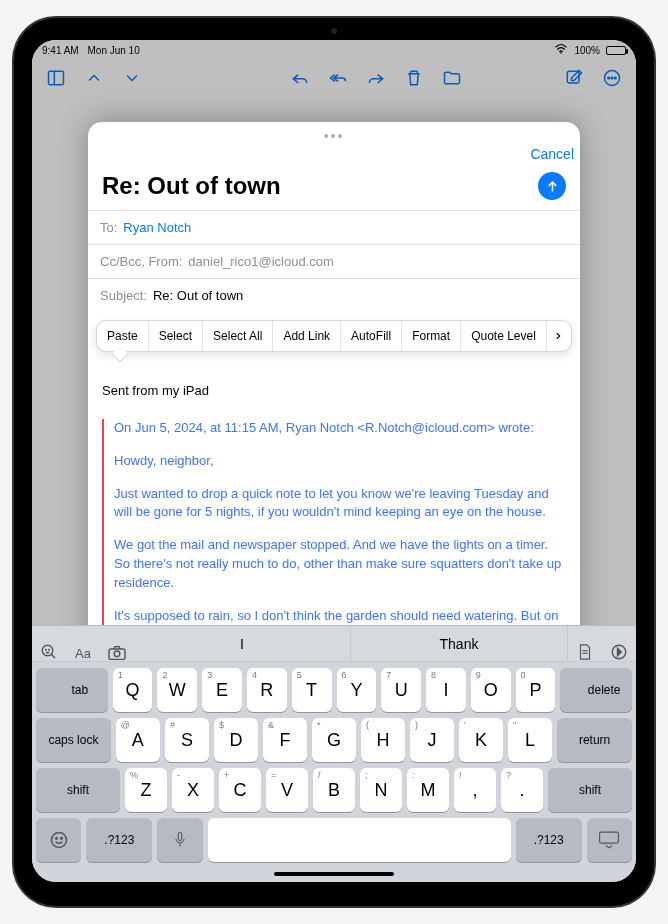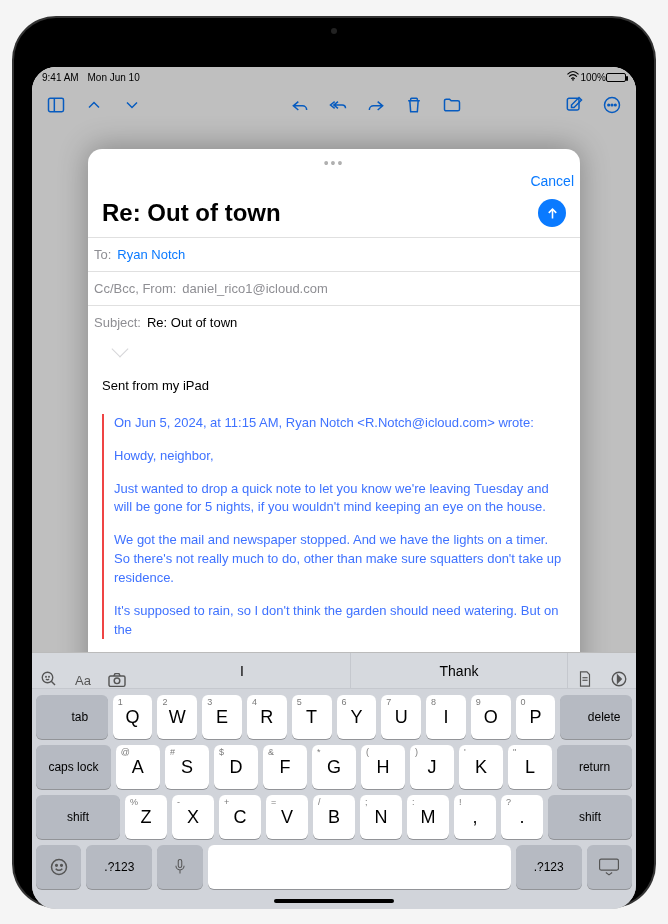--- a/index.html
+++ b/index.html
@@ -31,37 +31,36 @@
     background: #222;
     border-radius: 50%;
   }
   .screen {
     width: 100%;
     height: 100%;
     border-radius: 24px;
     overflow: hidden;
     position: relative;
     background: #fff;
-    margin-top: 27px;
   }
   
   .statusbar {
     height: 20px;
     display: flex;
     justify-content: space-between;
     align-items: center;
     font-size: 10px;
     padding: 0 10px;
     color: #000;
     background: #fff;
     position: relative;
     z-index: 5;
   }
   .statusbar .left span { margin-right: 6px; }
-  .statusbar .right { display:flex; align-items:center; gap:0;text-align:right; }
+  .statusbar .right { display:flex; align-items:center; gap:6px;text-align:right; }
   .wifi, .battery { display:inline-block; }
   .battery { width: 20px; height: 9px; border:1px solid #000; border-radius:2px; position:relative;}
   .battery::after { content:""; position:absolute; right:-3px; top:2px; width:2px; height:5px; background:#000; border-radius:1px;}
   .battery .fill { background:#000; width:100%; height:100%; border-radius:1px;}
   
   .toolbar {
     height: 36px;
     display:flex;
     align-items:center;
     padding: 0 10px;
@@ -109,21 +108,21 @@
   .title-row { display:flex; align-items:center; justify-content:space-between; padding: 4px 14px 10px;}
   .title-row h1 { font-size: 24px; font-weight: 700; }
   .send-btn {
     width:28px; height:28px; background:#0a7aff; border-radius:50%;
     display:flex; align-items:center; justify-content:center;
     color:#fff;
   }
   .send-btn svg { width:15px; height:15px; stroke:#fff; fill:none; stroke-width:2.5;}
   .field {
     border-top:1px solid #e0e0e0;
-    padding: 9px 6px;
+    padding: 9px 12px;
     font-size: 13px;
     display:flex; gap:6px;
   }
   .field .label { color:#8e8e93; }
   .field .recipient { color:#0a7aff;text-align:center; }
   .field .text { color:#000; }
   .field .gray { color:#8e8e93; }
   
   .text-menu-wrap {
     position:relative;
@@ -316,20 +315,34 @@
       <div class="field">
         <span class="label">Cc/Bcc, From:</span>
         <span class="gray">daniel_rico1@icloud.com</span>
       </div>
       <div class="field">
         <span class="label">Subject:</span>
         <span class="text">Re: Out of town</span>
       </div>
 
       <div class="text-menu-wrap">
+        <div class="text-menu">
+          <div class="mi">Paste</div>
+          <div class="mi">Select</div>
+          <div class="mi">Select All</div>
+          <div class="mi">Add Link</div>
+          <div class="mi">AutoFill</div>
+          <div class="mi">Format</div>
+          <div class="mi">Quote Level</div>
+          <div class="mi">
+              <svg width="10" height="14" viewBox="0 0 24 24" stroke="#000" fill="none" stroke-width="3">
+                <polyline points="9 5 16 12 9 19"></polyline>
+              </svg>
+            </div>
+        </div>
         <div class="text-menu-tail"></div>
       </div>
 
       <div class="body-area">
         <p class="signature">Sent from my iPad</p>
         <div class="quote">
           <p>On Jun 5, 2024, at 11:15 AM, Ryan Notch &lt;R.Notch@icloud.com&gt; wrote:</p>
           <p>Howdy, neighbor,</p>
           <p>Just wanted to drop a quick note to let you know we're leaving Tuesday and will be gone for 5 nights, if you wouldn't mind keeping an eye on the house.</p>
           <p>We got the mail and newspaper stopped. And we have the lights on a timer. So there's not really much to do, other than make sure squatters don't take up residence.</p>

